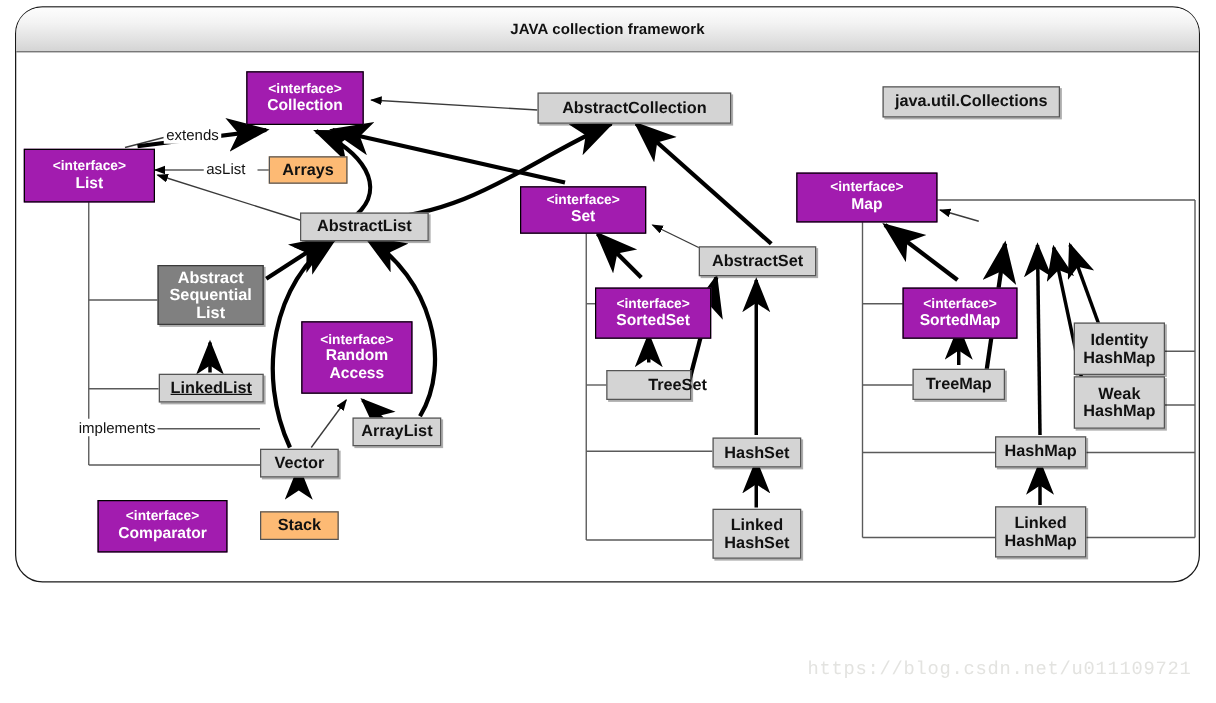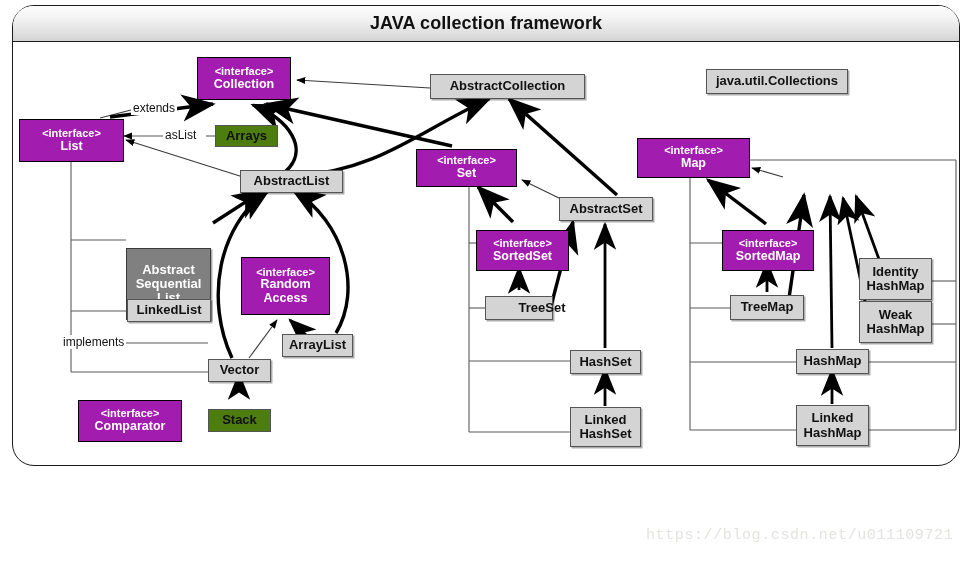--- a/index.html
+++ b/index.html
@@ -10,39 +10,39 @@
 
   
   #frame{position:absolute;left:12px;top:5px;width:948px;height:461px;
          border:1.5px solid #1a1a1a;border-radius:22px;background:#ffffff;
          box-sizing:border-box;}
   #titlebar{position:absolute;left:0;top:0;width:100%;height:36px;
             border-top-left-radius:20px;border-top-right-radius:20px;
             border-bottom:1.5px solid #1a1a1a;box-sizing:border-box;
             background:linear-gradient(to bottom,#fdfdfd 0%,#f3f3f3 35%,#e2e2e2 72%,#d4d4d4 100%);}
   #titletext{position:absolute;left:0;top:0;width:100%;height:35px;
-             line-height:35px;text-align:center;font-size:18px;font-weight:bold;
+             line-height:35px;text-align:center;font-size:12px;font-weight:bold;
              color:#111;letter-spacing:.1px;}
 
   
   #wires{position:absolute;left:0;top:0;width:973px;height:562px;
          pointer-events:none;}
 
   
   .node{position:absolute;box-sizing:border-box;display:flex;
         flex-direction:column;align-items:center;justify-content:center;
         text-align:center;font-weight:bold;line-height:1.08;
         white-space:pre-line;}
   .iface{background:#a21caf;color:#fff;border:1px solid #000;font-size:12.5px;}
   .iface .st{font-size:11px;display:block;}
   .grayL{background:#d4d4d4;color:#111;border:1.5px solid #555;font-size:13px;
          box-shadow:1.5px 1.5px 0 rgba(0,0,0,.32);}
   .grayD{background:#808080;color:#fff;border:1.5px solid #3a3a3a;font-size:13px;
          box-shadow:1.5px 1.5px 0 rgba(0,0,0,.32);}
-  .white{background:#4d7c0f;color:#111;border:1.5px solid #555;font-size:13px;}
+  .white{background:#fdba74;color:#111;border:1.5px solid #555;font-size:13px;}
 
   .edgelabel{position:absolute;font-size:12px;color:#111;background:#fff;
              padding:0 2px;white-space:nowrap;}
   #watermark{position:absolute;left:646px;top:527px;font-size:15px;
              color:#e3e3e0;font-family:"Liberation Mono","DejaVu Sans Mono",monospace;
              letter-spacing:.6px;white-space:nowrap;}
 </style>
 </head>
 <body>
 
@@ -168,33 +168,33 @@
   </div>
 
   <div class="node white" style="left:215px;top:125px;width:63px;height:22px;">
     <span>Arrays</span>
   </div>
 
   <div class="node grayL" style="left:240px;top:170px;width:103px;height:23px;">
     <span>AbstractList</span>
   </div>
 
-  <div class="node grayD" style="left:126px;top:212px;width:85px;height:72px;margin-top:36px;">
+  <div class="node grayD" style="left:126px;top:212px;width:85px;height:48px;">
     <span>Abstract
 Sequential
 List</span>
   </div>
 
   <div class="node iface" style="left:241px;top:257px;width:89px;height:58px;">
     <span class="st">&lt;interface&gt;</span>
     <span>Random
 Access</span>
   </div>
 
-  <div class="node grayL" style="left:127px;top:299px;width:84px;height:23px;">
+  <div class="node grayL" style="left:127px;top:299px;width:84px;height:23px;text-decoration:underline;">
     <span>LinkedList</span>
   </div>
 
   <div class="node grayL" style="left:282px;top:334px;width:71px;height:23px;">
     <span>ArrayList</span>
   </div>
 
   <div class="node grayL" style="left:208px;top:359px;width:63px;height:23px;">
     <span>Vector</span>
   </div>

